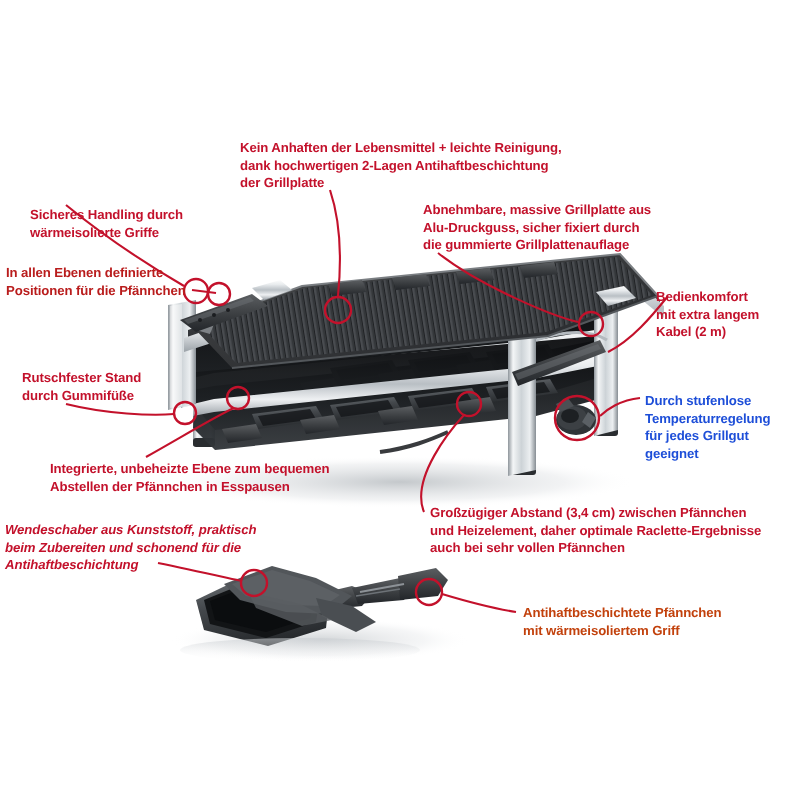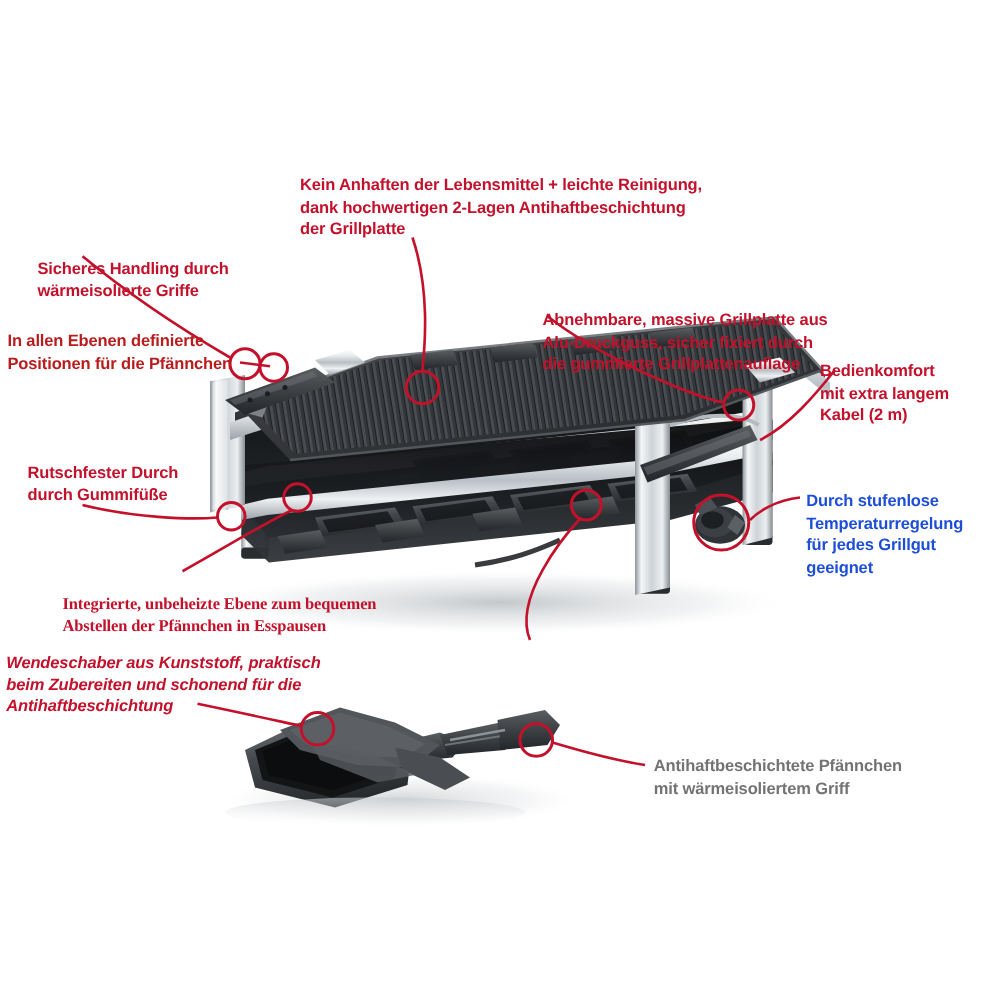--- a/index.html
+++ b/index.html
@@ -27,26 +27,26 @@
     letter-spacing: -0.1px;
     white-space: pre-line;
     text-rendering: geometricPrecision;
   }
   .callout.r { text-align: left; }
   .callout.c { text-align: center; }
 
   
   #c-handles   { left: 30px;  top: 168px; width: 200px; text-align: left; margin-top: 38px; }
   #c-coating   { left: 240px; top: 139px; width: 340px; }
-  #c-plate     { left: 434px; top: 201px; width: 270px; margin-top: 46px; }
+  #c-plate     { left: 423px; top: 201px; width: 270px; }
   #c-levels    { left: 6px;   top: 264px; width: 210px; }
   #c-cable     { left: 656px; top: 288px; width: 128px; }
   #c-feet      { left: 22px;  top: 369px; width: 180px; }
   #c-temp      { left: 645px; top: 392px; width: 152px; }
-  #c-shelf     { left: 50px;  top: 474px; width: 300px; font-family: Liberation Serif, serif; }
+  #c-shelf     { left: 50px;  top: 460px; width: 300px; }
   #c-spatula   { left: 5px;   top: 521px; width: 300px; font-style: italic; }
   #c-distance  { left: 430px; top: 504px; width: 370px; }
   #c-pans      { left: 523px; top: 604px; width: 270px; }
 
   
   #leaders, #device { position: absolute; left: 0; top: 0; width: 800px; height: 800px; }
   #leaders { pointer-events: none; }
   .leader { fill: none; stroke: #c3112b; stroke-width: 2.1; }
   .marker { fill: none; stroke: #c3112b; stroke-width: 2.4; }
 </style>
@@ -278,27 +278,30 @@
 dank hochwertigen 2-Lagen Antihaftbeschichtung
 der Grillplatte</div>
   <div class="callout r" id="c-plate" style="color: rgb(195, 17, 43);">Abnehmbare, massive Grillplatte aus
 Alu-Druckguss, sicher fixiert durch
 die gummierte Grillplattenauflage</div>
   <div class="callout r" id="c-levels" style="color: #b91c1c;">In allen Ebenen definierte
 Positionen für die Pfännchen</div>
   <div class="callout r" id="c-cable" style="color: rgb(195, 17, 43);">Bedienkomfort
 mit extra langem
 Kabel (2 m)</div>
-  <div class="callout r" id="c-feet" style="color: rgb(195, 17, 43);">Rutschfester Durch
+  <div class="callout r" id="c-feet" style="color: rgb(195, 17, 43);">Rutschfester Stand
 durch Gummifüße</div>
   <div class="callout r" id="c-temp" style="color: #1d4ed8;">Durch stufenlose
 Temperaturregelung
 für jedes Grillgut
 geeignet</div>
   <div class="callout r" id="c-shelf" style="color: rgb(195, 17, 43);">Integrierte, unbeheizte Ebene zum bequemen
 Abstellen der Pfännchen in Esspausen</div>
   <div class="callout r" id="c-spatula" style="color: rgb(195, 17, 43);">Wendeschaber aus Kunststoff, praktisch
 beim Zubereiten und schonend für die
 Antihaftbeschichtung</div>
-  <div class="callout r" id="c-pans" style="color: #737373;">Antihaftbeschichtete Pfännchen
+  <div class="callout r" id="c-distance" style="color: rgb(195, 17, 43);">Großzügiger Abstand (3,4 cm) zwischen Pfännchen
+und Heizelement, daher optimale Raclette-Ergebnisse
+auch bei sehr vollen Pfännchen</div>
+  <div class="callout r" id="c-pans" style="color: #c2410c;">Antihaftbeschichtete Pfännchen
 mit wärmeisoliertem Griff</div>
 
 </div>
 
 </body></html>

